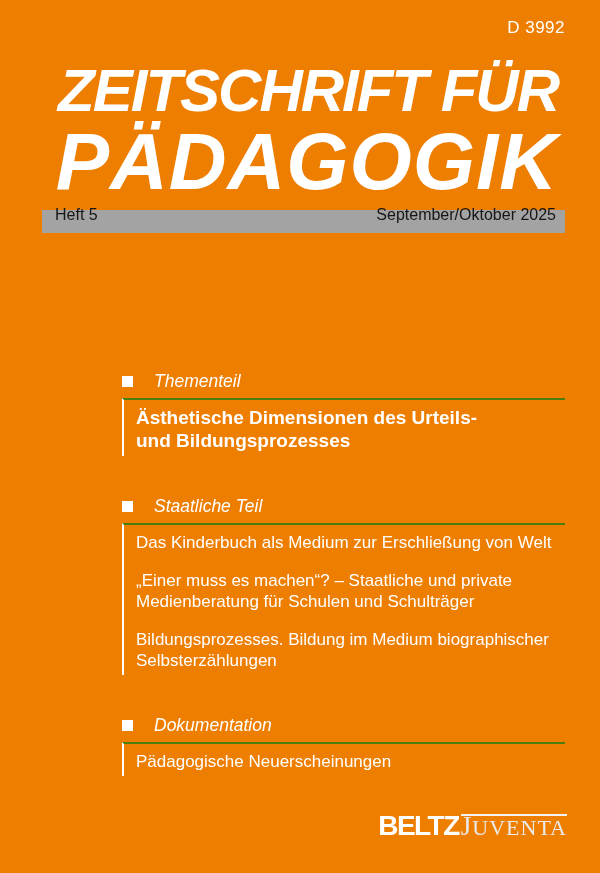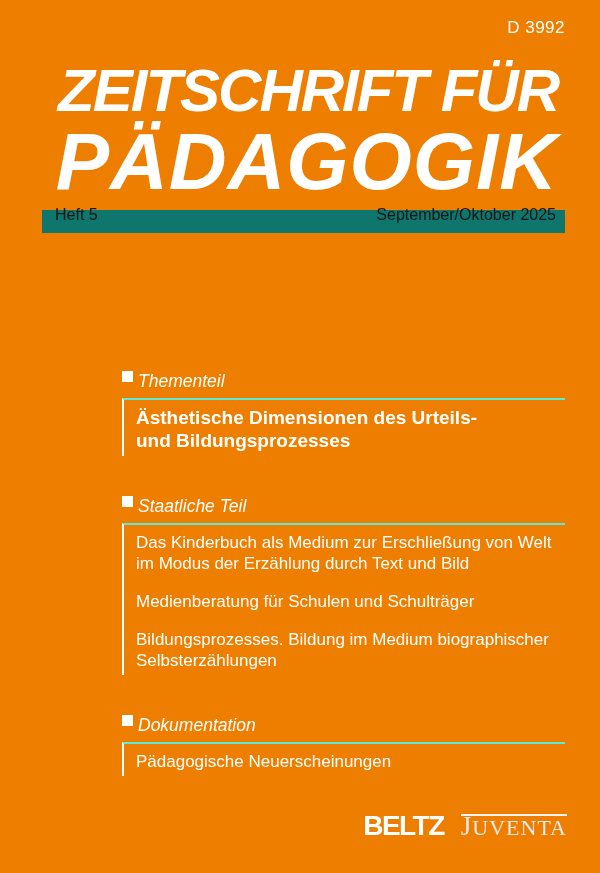--- a/index.html
+++ b/index.html
@@ -50,57 +50,58 @@
     white-space: nowrap;
   }
 
   
   .issue-bar {
     position: absolute;
     top: 210px;
     left: 42px;
     right: 35px;
     height: 23px;
-    background: #0f766e;
+    background: #a3a3a3;
     display: flex;
     justify-content: space-between;
     align-items: center;
     padding: 0 9px 14px 13px;
     color: #161616;
     font-size: 16px;
   }
 
   
   .toc {
     position: absolute;
     left: 122px;
     right: 35px;
     top: 371px;
     color: #FFFFFF;
   }
   .toc-section { margin-bottom: 40px; }
   .toc-section:last-child { margin-bottom: 16px; }
   .section-header {
     display: flex;
-    gap: 5px;
+    align-items: center;
+    gap: 21px;
     height: 20px;
   }
   .bullet-square {
     width: 11px;
     height: 11px;
     background: #FFFFFF;
     flex: 0 0 auto;
   }
   .section-label {
     font-style: italic;
     font-size: 17.5px;
     white-space: nowrap;
   }
   .section-box {
-    border-top: 2px solid #5eead4;
+    border-top: 2px solid #4d7c0f;
     border-left: 2px solid #FFFFFF;
     margin-top: 7px;
     padding: 7px 0 4px 12px;
   }
   .toc-item + .toc-item { margin-top: 17px; }
   .toc-line {
     font-size: 17px;
     line-height: 21px;
     white-space: nowrap;
   }
@@ -110,21 +111,21 @@
     line-height: 22.5px;
   }
 
   
   .publisher {
     position: absolute;
     top: 814px;
     right: 33px;
     display: flex;
     align-items: flex-end;
-    gap: 17px;
+    gap: 2px;
     margin-left: 48px;
   }
   .beltz-mark {
     font-weight: bold;
     font-size: 28px;
     line-height: 23px;
     letter-spacing: -1.5px;
     color: #FFFFFF;
     font-family: "Liberation Sans", sans-serif;
   }
@@ -169,23 +170,23 @@
       </div>
     </div>
     <div class="toc-section">
       <div class="section-header">
         <span class="bullet-square"></span>
         <span class="section-label">Staatliche Teil</span>
       </div>
       <div class="section-box">
         <div class="toc-item">
           <div class="toc-line">Das Kinderbuch als Medium zur Erschließung von Welt</div>
-          <div class="toc-line">im Modus der Erzählung durch Text und Bild</div>
-        </div>
-        <div class="toc-item">
+        </div>
+        <div class="toc-item">
+          <div class="toc-line">„Einer muss es machen“? – Staatliche und private</div>
           <div class="toc-line">Medienberatung für Schulen und Schulträger</div>
         </div>
         <div class="toc-item">
           <div class="toc-line">Bildungsprozesses. Bildung im Medium biographischer</div>
           <div class="toc-line">Selbsterzählungen</div>
         </div>
       </div>
     </div>
     <div class="toc-section">
       <div class="section-header">

